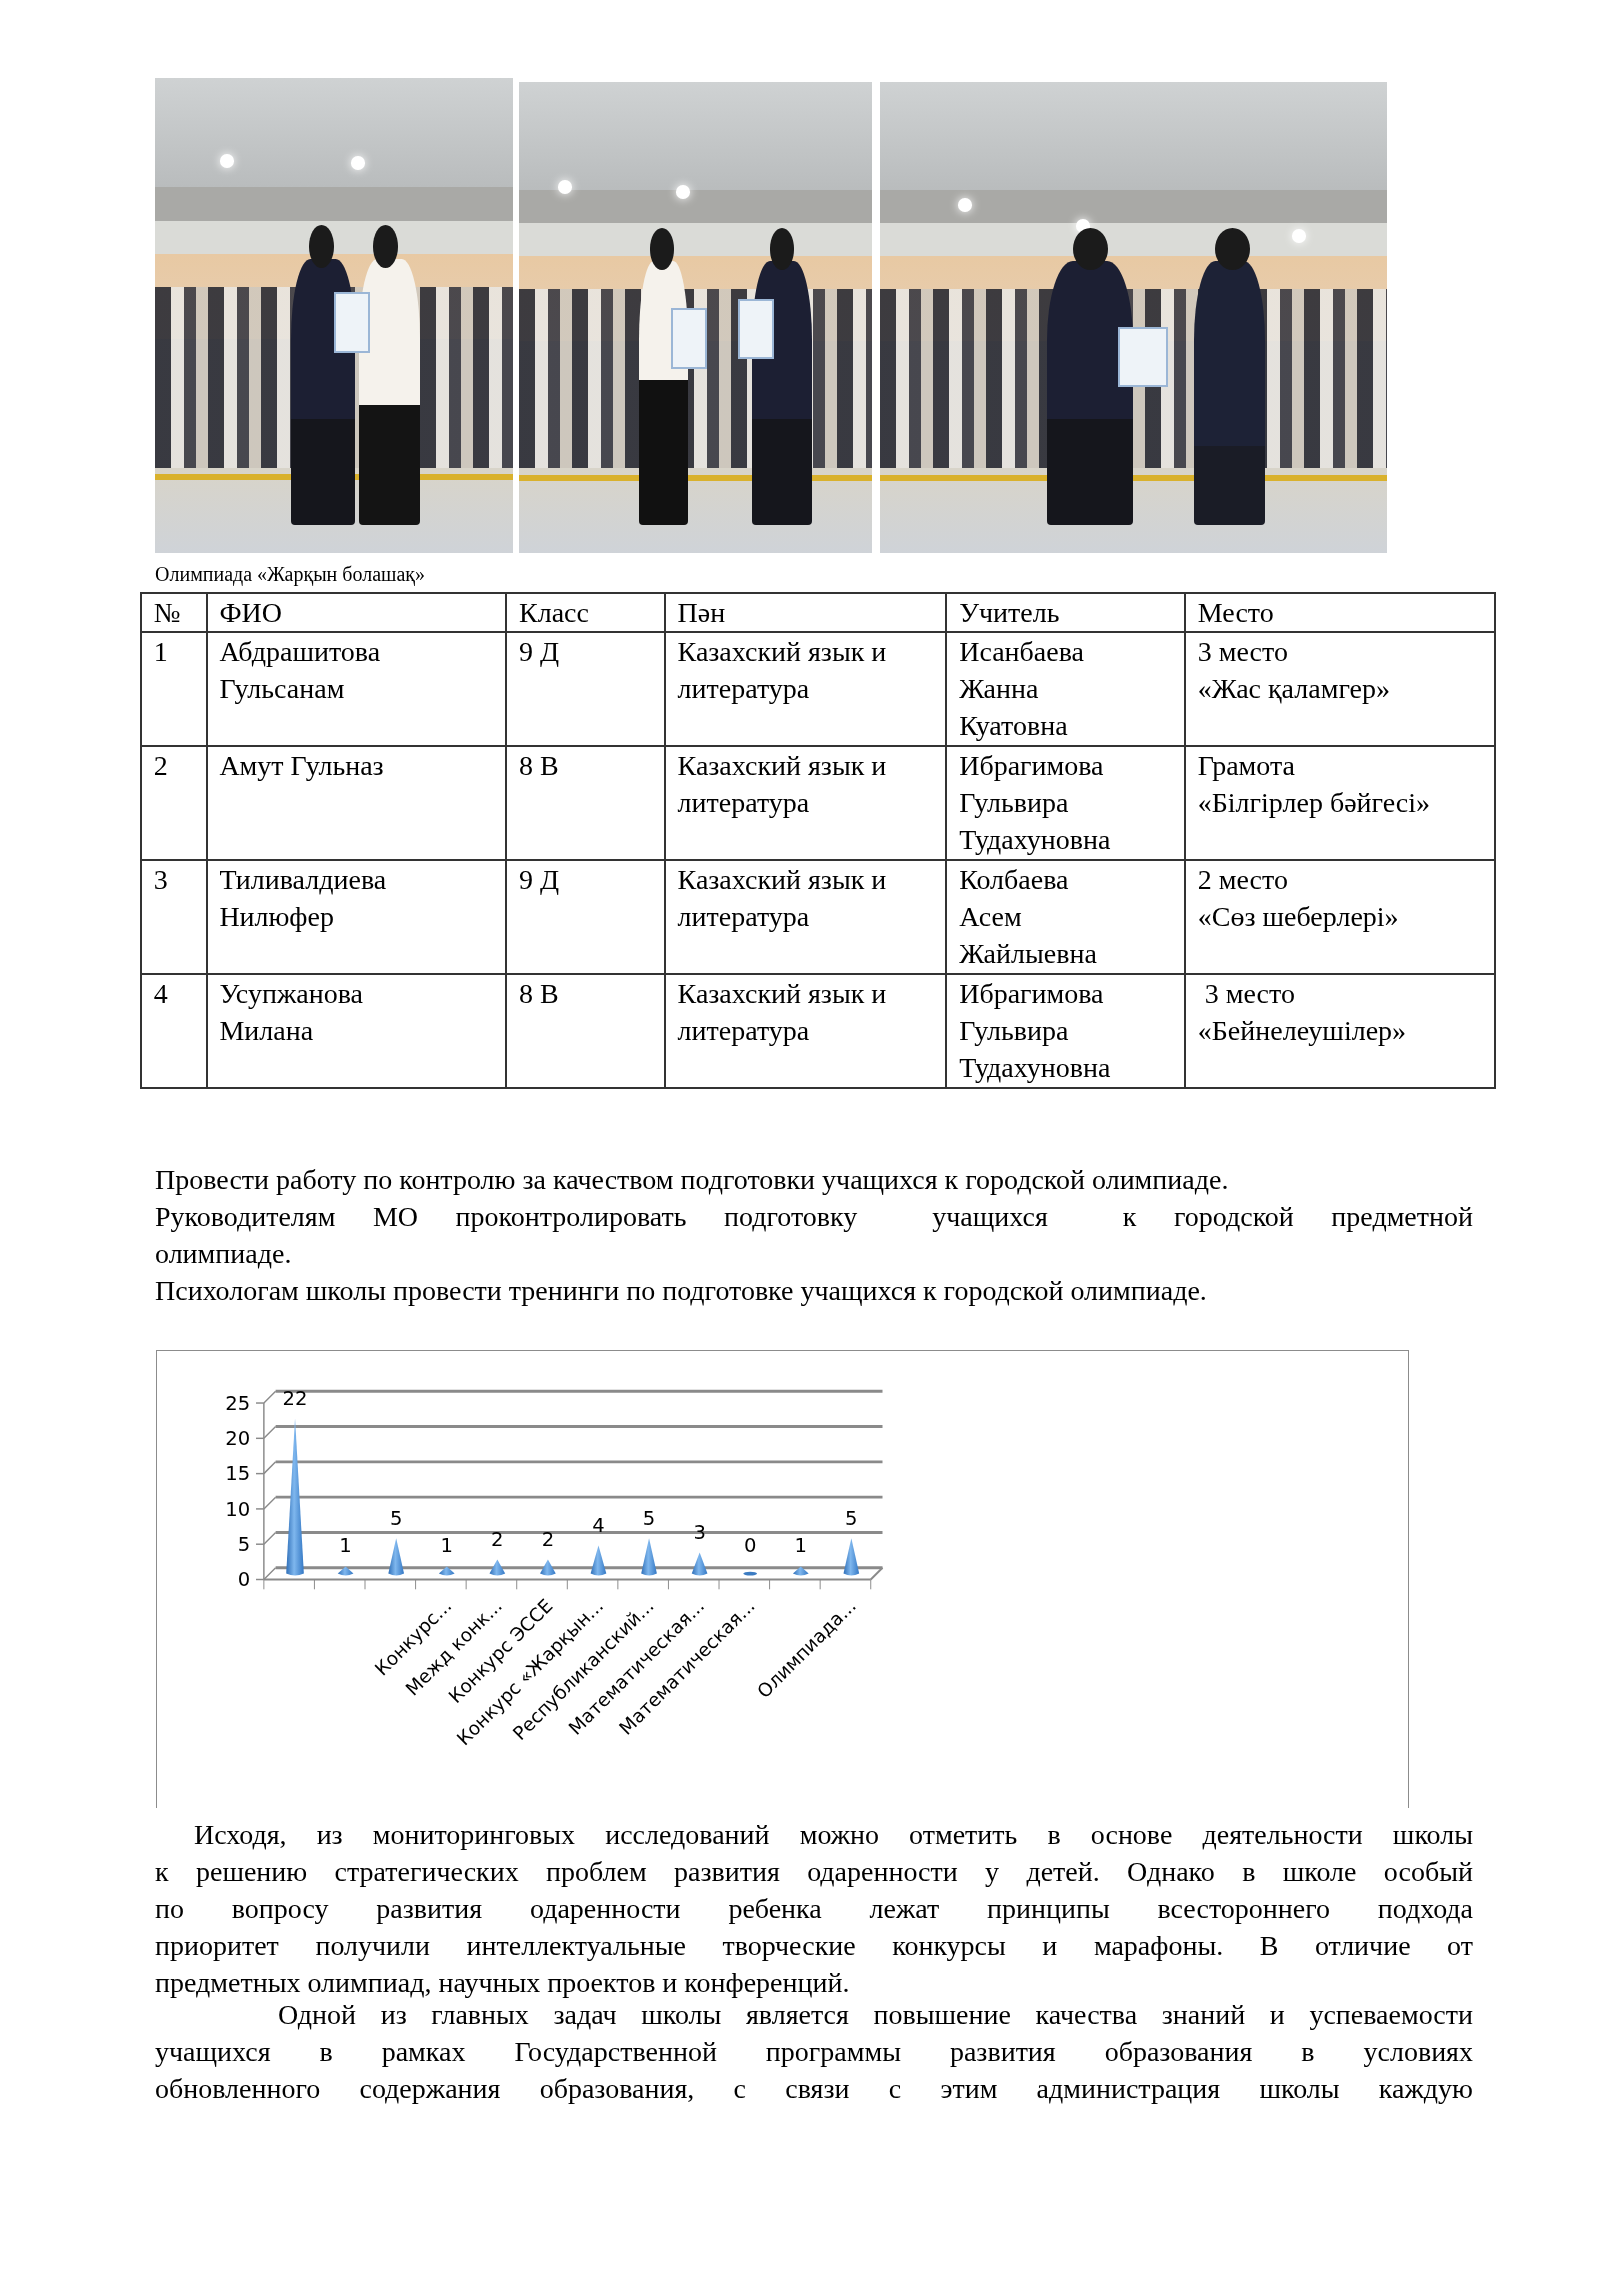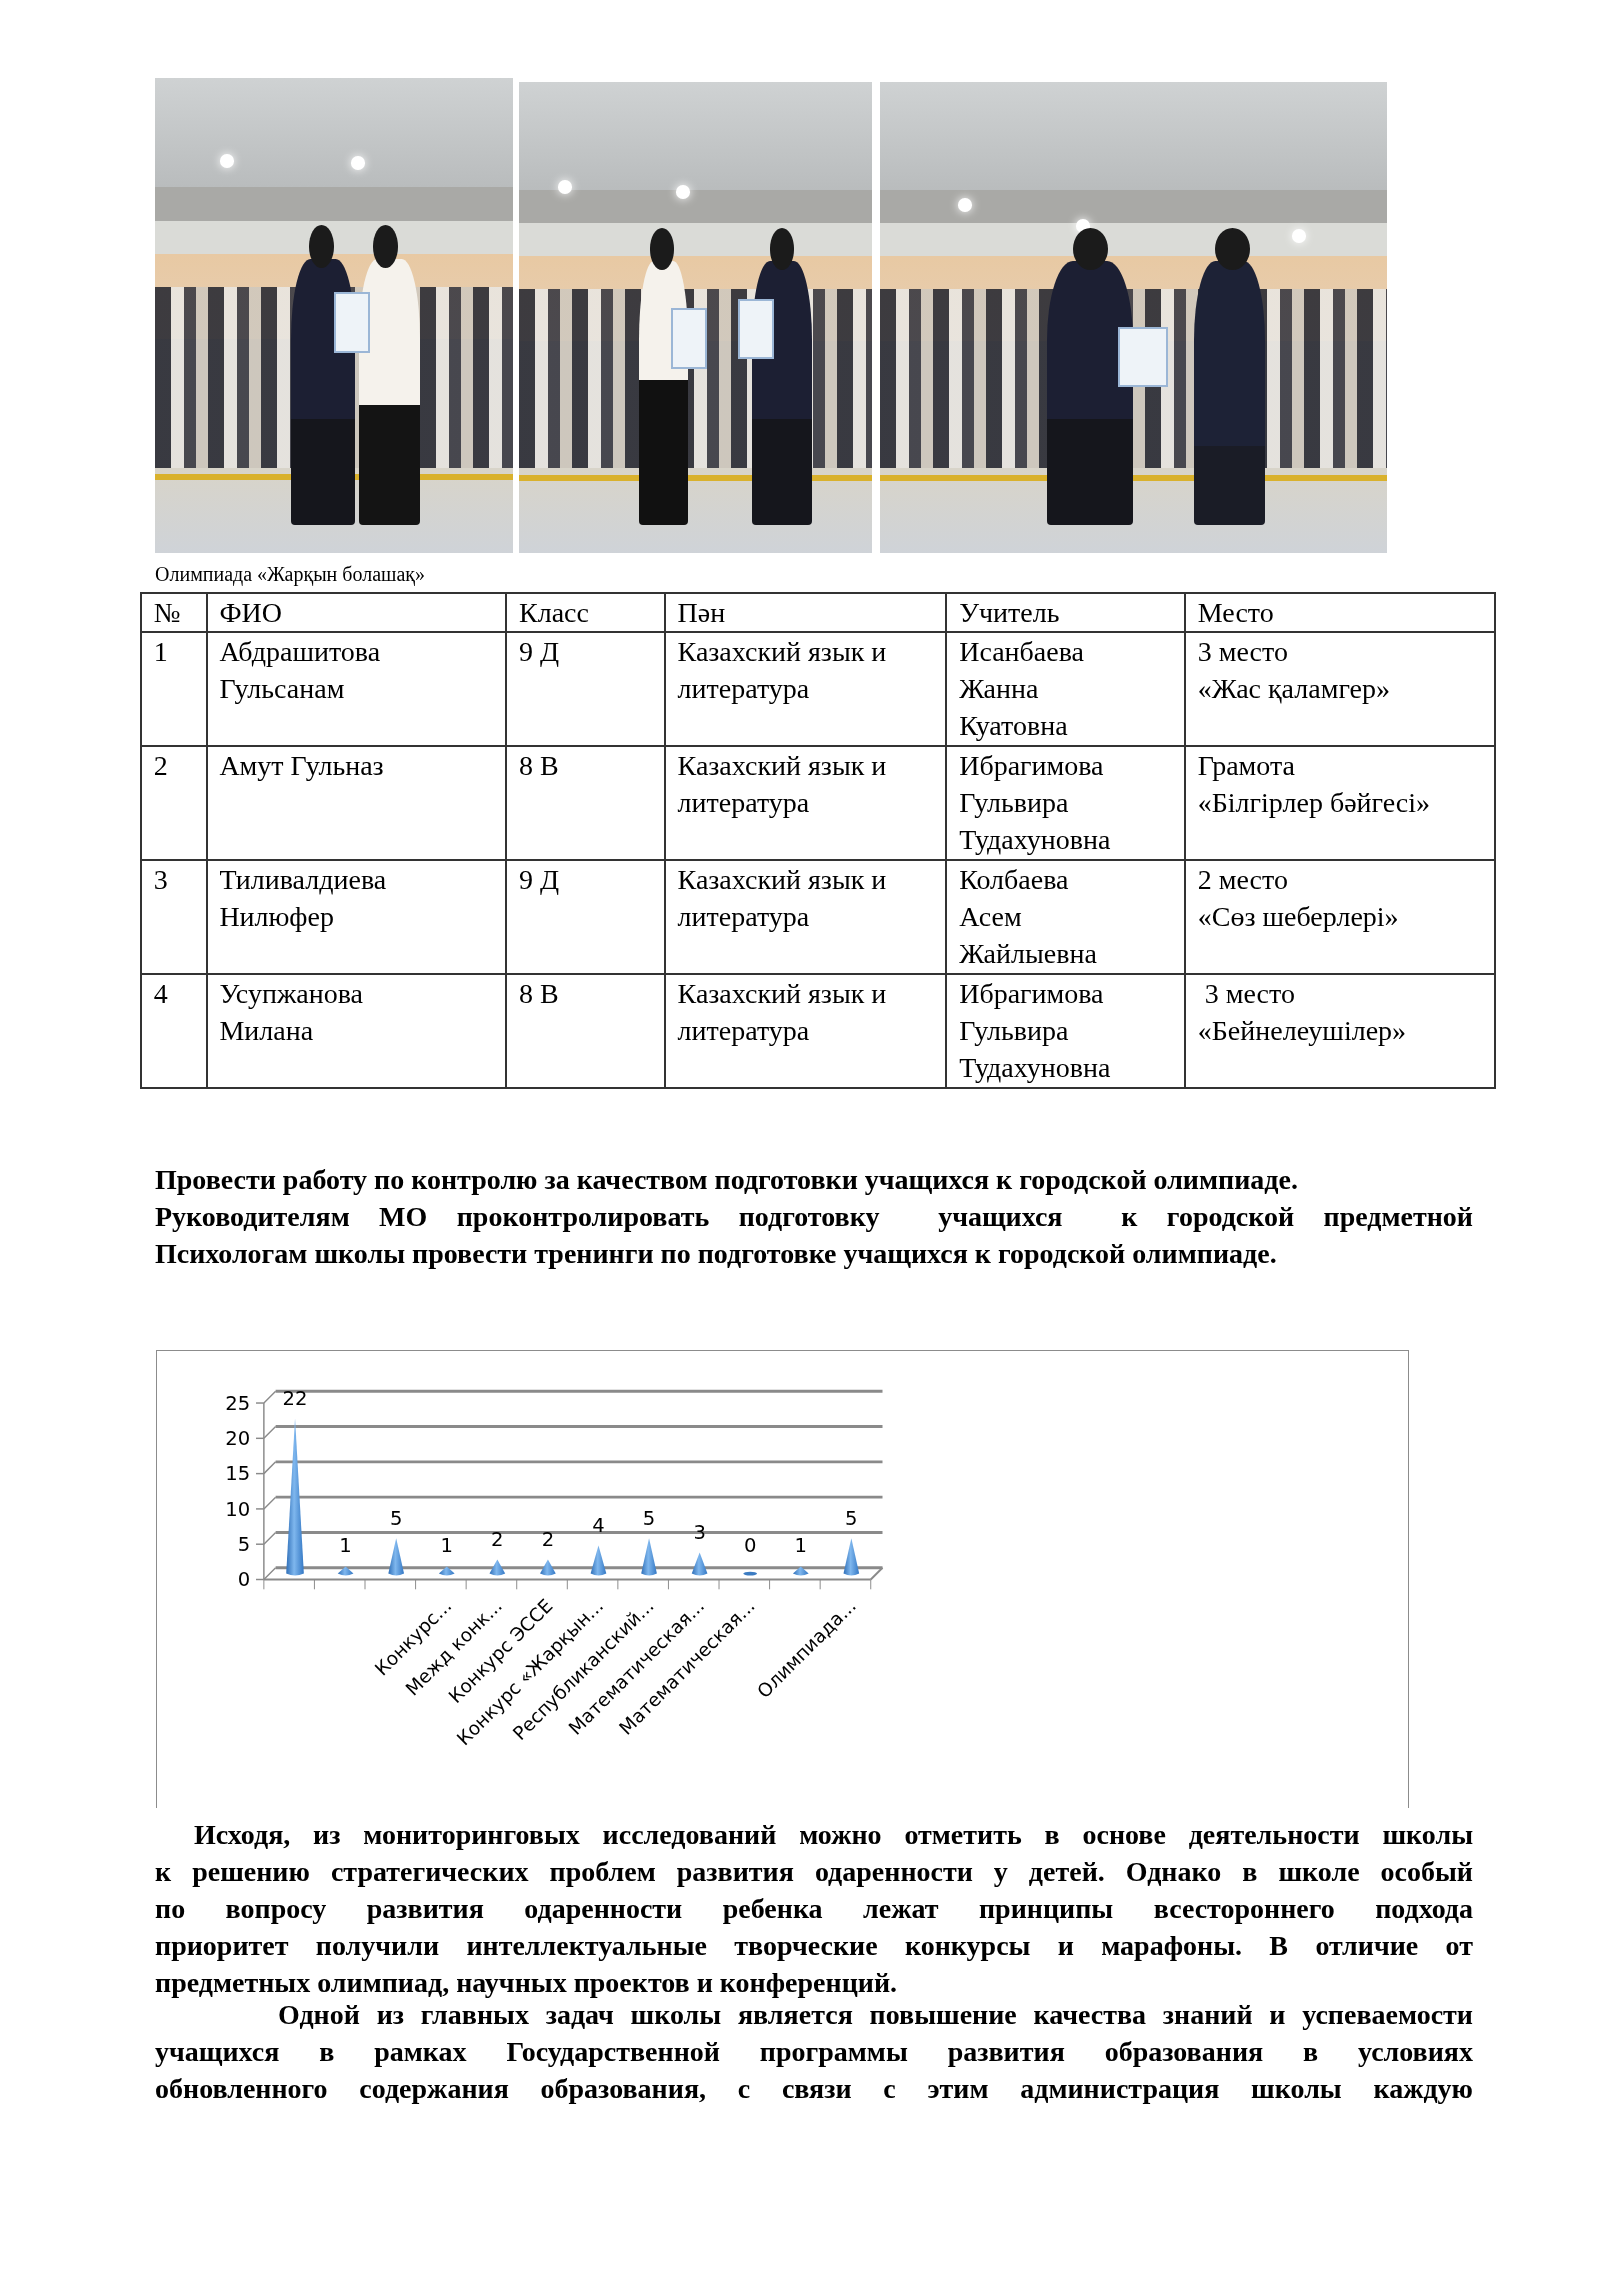--- a/index.html
+++ b/index.html
@@ -34,21 +34,21 @@
   table.results .c-num { width: 40px; }
   table.results .c-fio { width: 274px; }
   table.results .c-class { width: 133px; }
   table.results .c-subj { width: 256px; }
   table.results .c-teacher { width: 213px; }
   table.results .c-place { width: 284px; }
   .cell-line { display: block; white-space: nowrap; font-family: Liberation Serif, serif; }
 
   
   .para { position: absolute; left: 155px; width: 1318px; font-size: 28px; line-height: 37px; text-align: justify; }
-  .para .line { display: block; white-space: nowrap; text-align-last: justify; font-weight: bold; }
+  .para .line { display: block; white-space: nowrap; text-align-last: justify; }
   .para .line.last { text-align-last: left; }
   .indent { padding-left: 39px; }
   .indent2 { padding-left: 123px; }
 
   
   .chart-frame { position: absolute; left: 156px; top: 1350px; width: 1251px; height: 457px;
                  border: 1px solid #8c8c8c; border-bottom: none; background: #fff; }
   .chart-frame svg { position: absolute; left: 0; top: 0; }
   .tick-label { font-family: "DejaVu Sans", "Liberation Sans", sans-serif; font-size: 20px; fill: #000; }
   .data-label { font-family: "DejaVu Sans", "Liberation Sans", sans-serif; font-size: 20px; fill: #000; }
@@ -201,20 +201,21 @@
           <span class="cell-line" style="white-space:pre;"> 3 место</span>
           <span class="cell-line">«Бейнелеушілер»</span>
         </td>
     </tr>
   </tbody>
 </table>
 
 <div class="para" style="top:1161px;">
   <span class="line last">Провести работу по контролю за качеством подготовки учащихся к городской олимпиаде.</span>
   <span class="line" style="white-space:pre;">Руководителям МО проконтролировать подготовку  учащихся  к городской предметной</span>
+  <span class="line last">олимпиаде.</span>
   <span class="line last">Психологам школы провести тренинги по подготовке учащихся к городской олимпиаде.</span>
 </div>
 
 <div class="chart-frame">
   <svg id="chart-svg" width="1251" height="457" viewBox="0 0 1276 466">
     <defs>
       <linearGradient id="coneGrad" x1="0" x2="1" y1="0" y2="0">
         <stop offset="0" stop-color="#2f6fb8"></stop>
         <stop offset="0.45" stop-color="#7fb7ee"></stop>
         <stop offset="1" stop-color="#3478c4"></stop>

